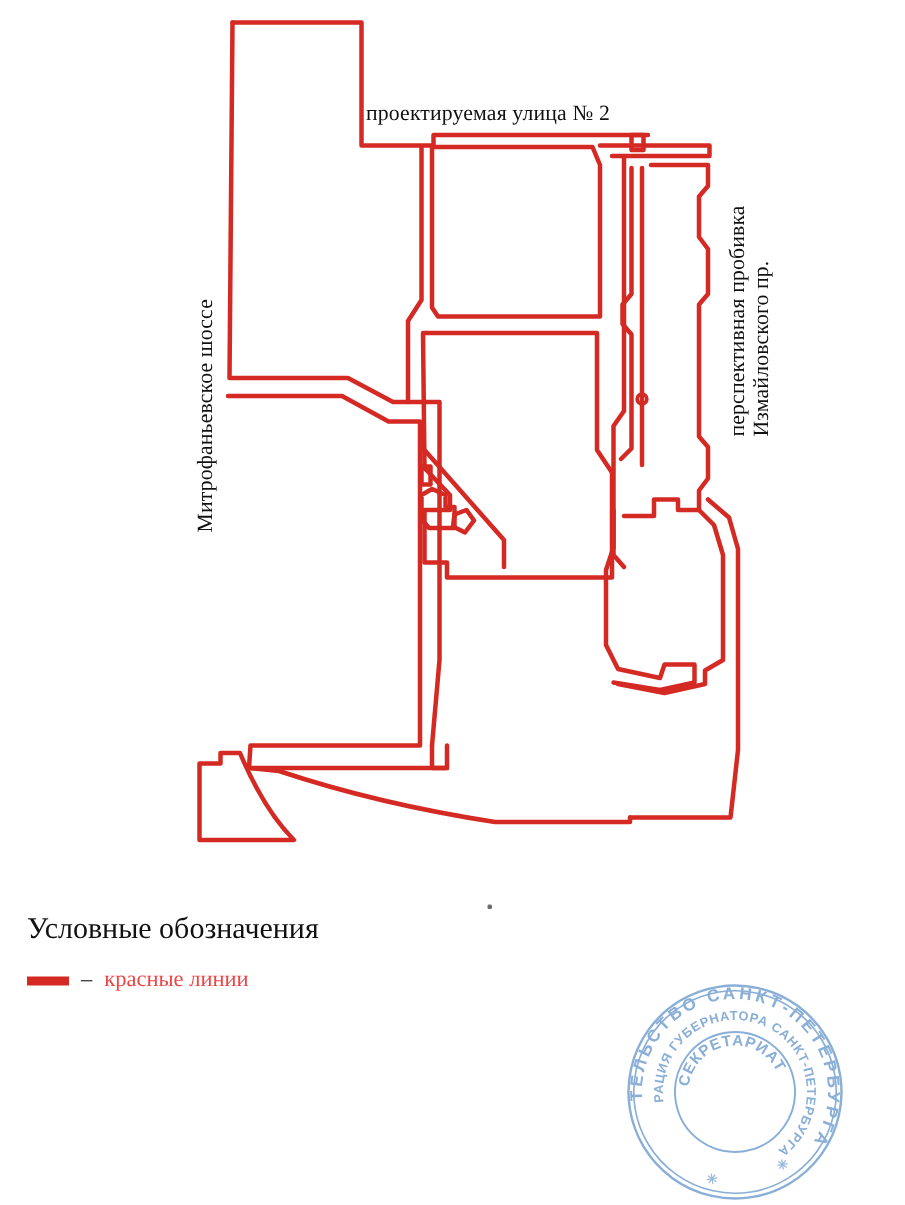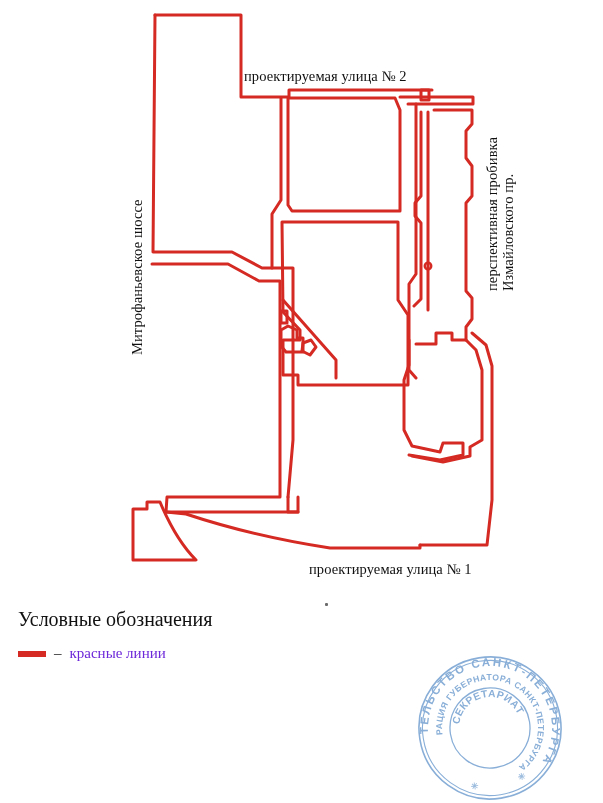--- a/index.html
+++ b/index.html
@@ -110,21 +110,21 @@
     height: 6px;
     background: #d42a23;
     flex: 0 0 auto;
   }
   #legend-dash {
     font-size: 15px;
     color: #111;
   }
   #legend-label {
     font-size: 15px;
-    color: #6d28d9;
+    color: #ef4444;
   }
 
   
   #stamp {
     position: absolute;
     left: 415px;
     top: 653px;
     width: 150px;
     height: 150px;
     transform: rotate(-9deg);
@@ -187,21 +187,20 @@
       <path d="M288,497 L288,512 L298,512 L298,497"></path>
       <path d="M167,512 L298,512"></path>
 
       <path d="M133,509 L147,509 L147,502 L160,502 Q176,540 196,560 L133,560 Z"></path>
 
     </g>
   </svg>
 
   <div class="map-label" id="label-street-2">проектируемая улица № 2</div>
 
-  <div class="map-label" id="label-street-1">проектируемая улица № 1</div>
 
   <div class="map-label" id="label-mitrofanevskoe">Митрофаньевское шоссе</div>
 
   <div class="map-label" id="label-izmaylovskogo">
     <span class="line">перспективная пробивка</span>
     <span class="line">Измайловского пр.</span>
   </div>
 
   <div id="ink-speck"></div>
 

